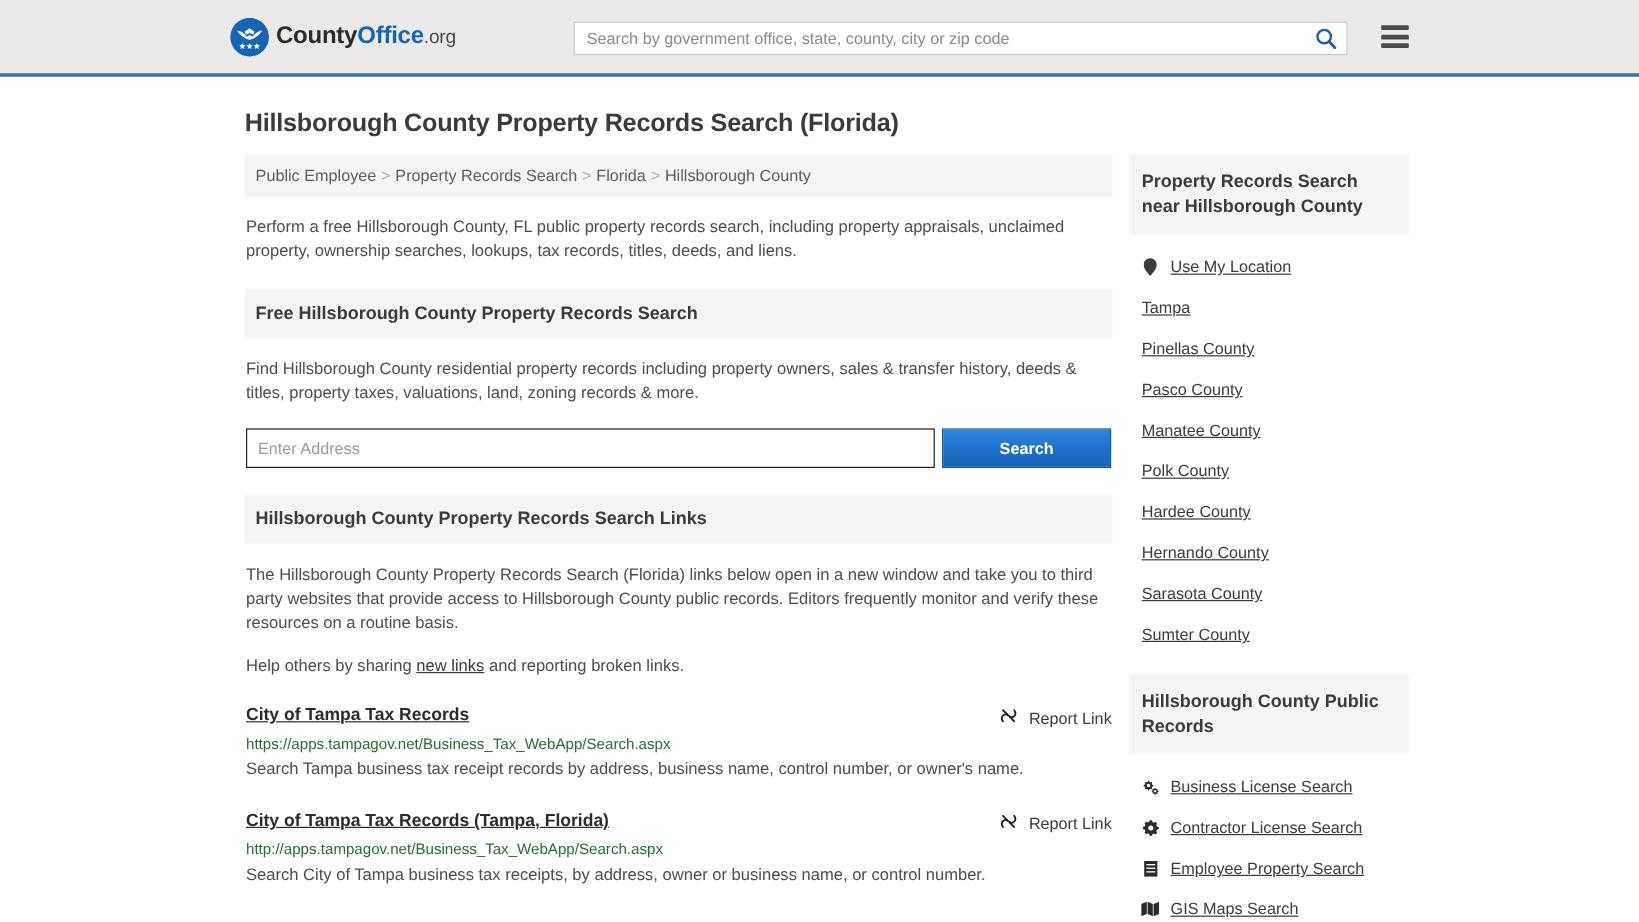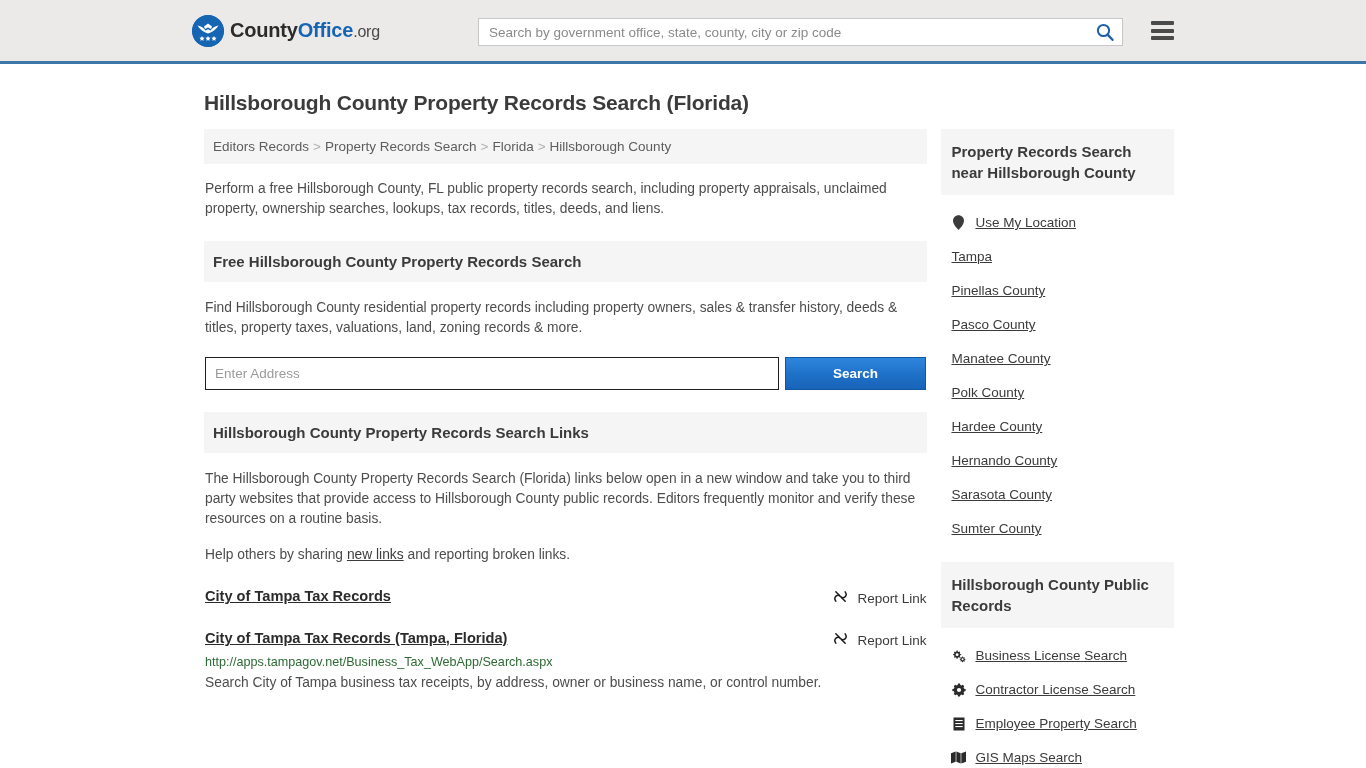--- a/index.html
+++ b/index.html
@@ -272,21 +272,21 @@
 </div>
 
 <div class="page">
   <h1 class="page-title">Hillsborough County Property Records Search (Florida)</h1>
 
   <div class="content-row">
 
     <div class="main-col">
 
       <div class="breadcrumb">
-        <a>Editors Records</a><span class="sep">&gt;</span><a>Property Records Search</a><span class="sep">&gt;</span><a>Florida</a><span class="sep">&gt;</span><a>Hillsborough County</a>
+        <a>Public Employee</a><span class="sep">&gt;</span><a>Property Records Search</a><span class="sep">&gt;</span><a>Florida</a><span class="sep">&gt;</span><a>Hillsborough County</a>
       </div>
 
       <p class="intro">Perform a free Hillsborough County, FL public property records search, including property appraisals, unclaimed property, ownership searches, lookups, tax records, titles, deeds, and liens.</p>
 
       <div class="section-head">Free Hillsborough County Property Records Search</div>
       <div class="section-body">
         <p>Find Hillsborough County residential property records including property owners, sales &amp; transfer history, deeds &amp; titles, property taxes, valuations, land, zoning records &amp; more.</p>
 
         <div class="form-row">
           <input class="addr-input" type="text" placeholder="Enter Address" style="">
@@ -307,20 +307,22 @@
               <span>
                 <svg width="15" height="15" viewBox="0 0 16 16">
                   <path d="M3 3 L7 7 M9 9 L13 13" stroke="#1c1c1c" stroke-width="1.6" fill="none" stroke-linecap="round"></path>
                   <path d="M3 13 C1.6 11 1.6 9 3.2 7.6 C4.8 6.2 6.6 6.6 7.6 7.8" stroke="#1c1c1c" stroke-width="1.6" fill="none" stroke-linecap="round"></path>
                   <path d="M13 3 C14.4 5 14.4 7 12.8 8.4 C11.2 9.8 9.4 9.4 8.4 8.2" stroke="#1c1c1c" stroke-width="1.6" fill="none" stroke-linecap="round"></path>
                 </svg>
               </span>
               <span>Report Link</span>
             </span>
           </div>
+          <div class="link-url">https://apps.tampagov.net/Business_Tax_WebApp/Search.aspx</div>
+          <div class="link-desc">Search Tampa business tax receipt records by address, business name, control number, or owner's name.</div>
         </div>
 
         <div class="link-item">
           <div class="link-head">
             <span class="link-title">City of Tampa Tax Records (Tampa, Florida)</span>
             <span class="report-link">
               <span>
                 <svg width="15" height="15" viewBox="0 0 16 16">
                   <path d="M3 3 L7 7 M9 9 L13 13" stroke="#1c1c1c" stroke-width="1.6" fill="none" stroke-linecap="round"></path>
                   <path d="M3 13 C1.6 11 1.6 9 3.2 7.6 C4.8 6.2 6.6 6.6 7.6 7.8" stroke="#1c1c1c" stroke-width="1.6" fill="none" stroke-linecap="round"></path>

